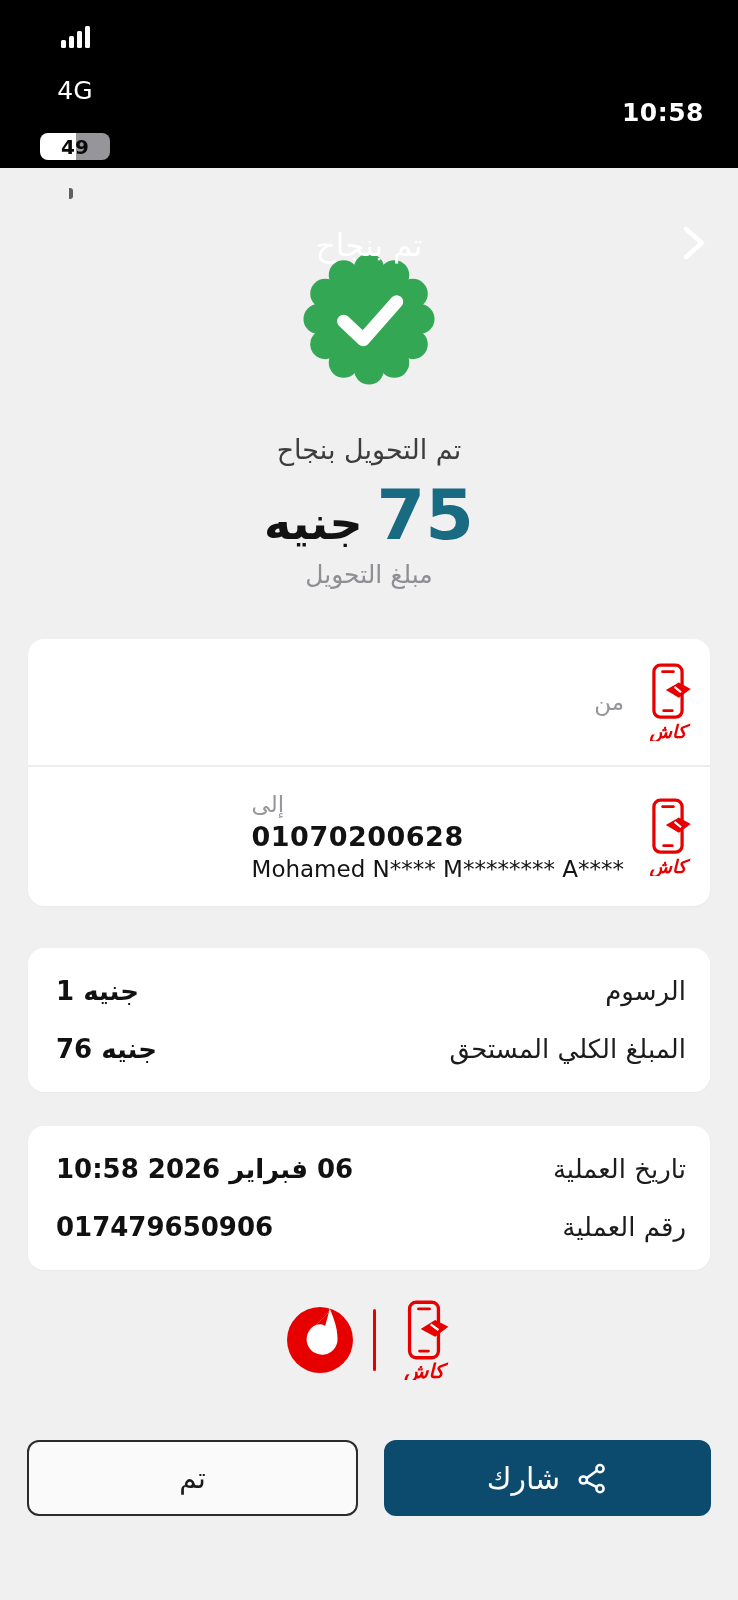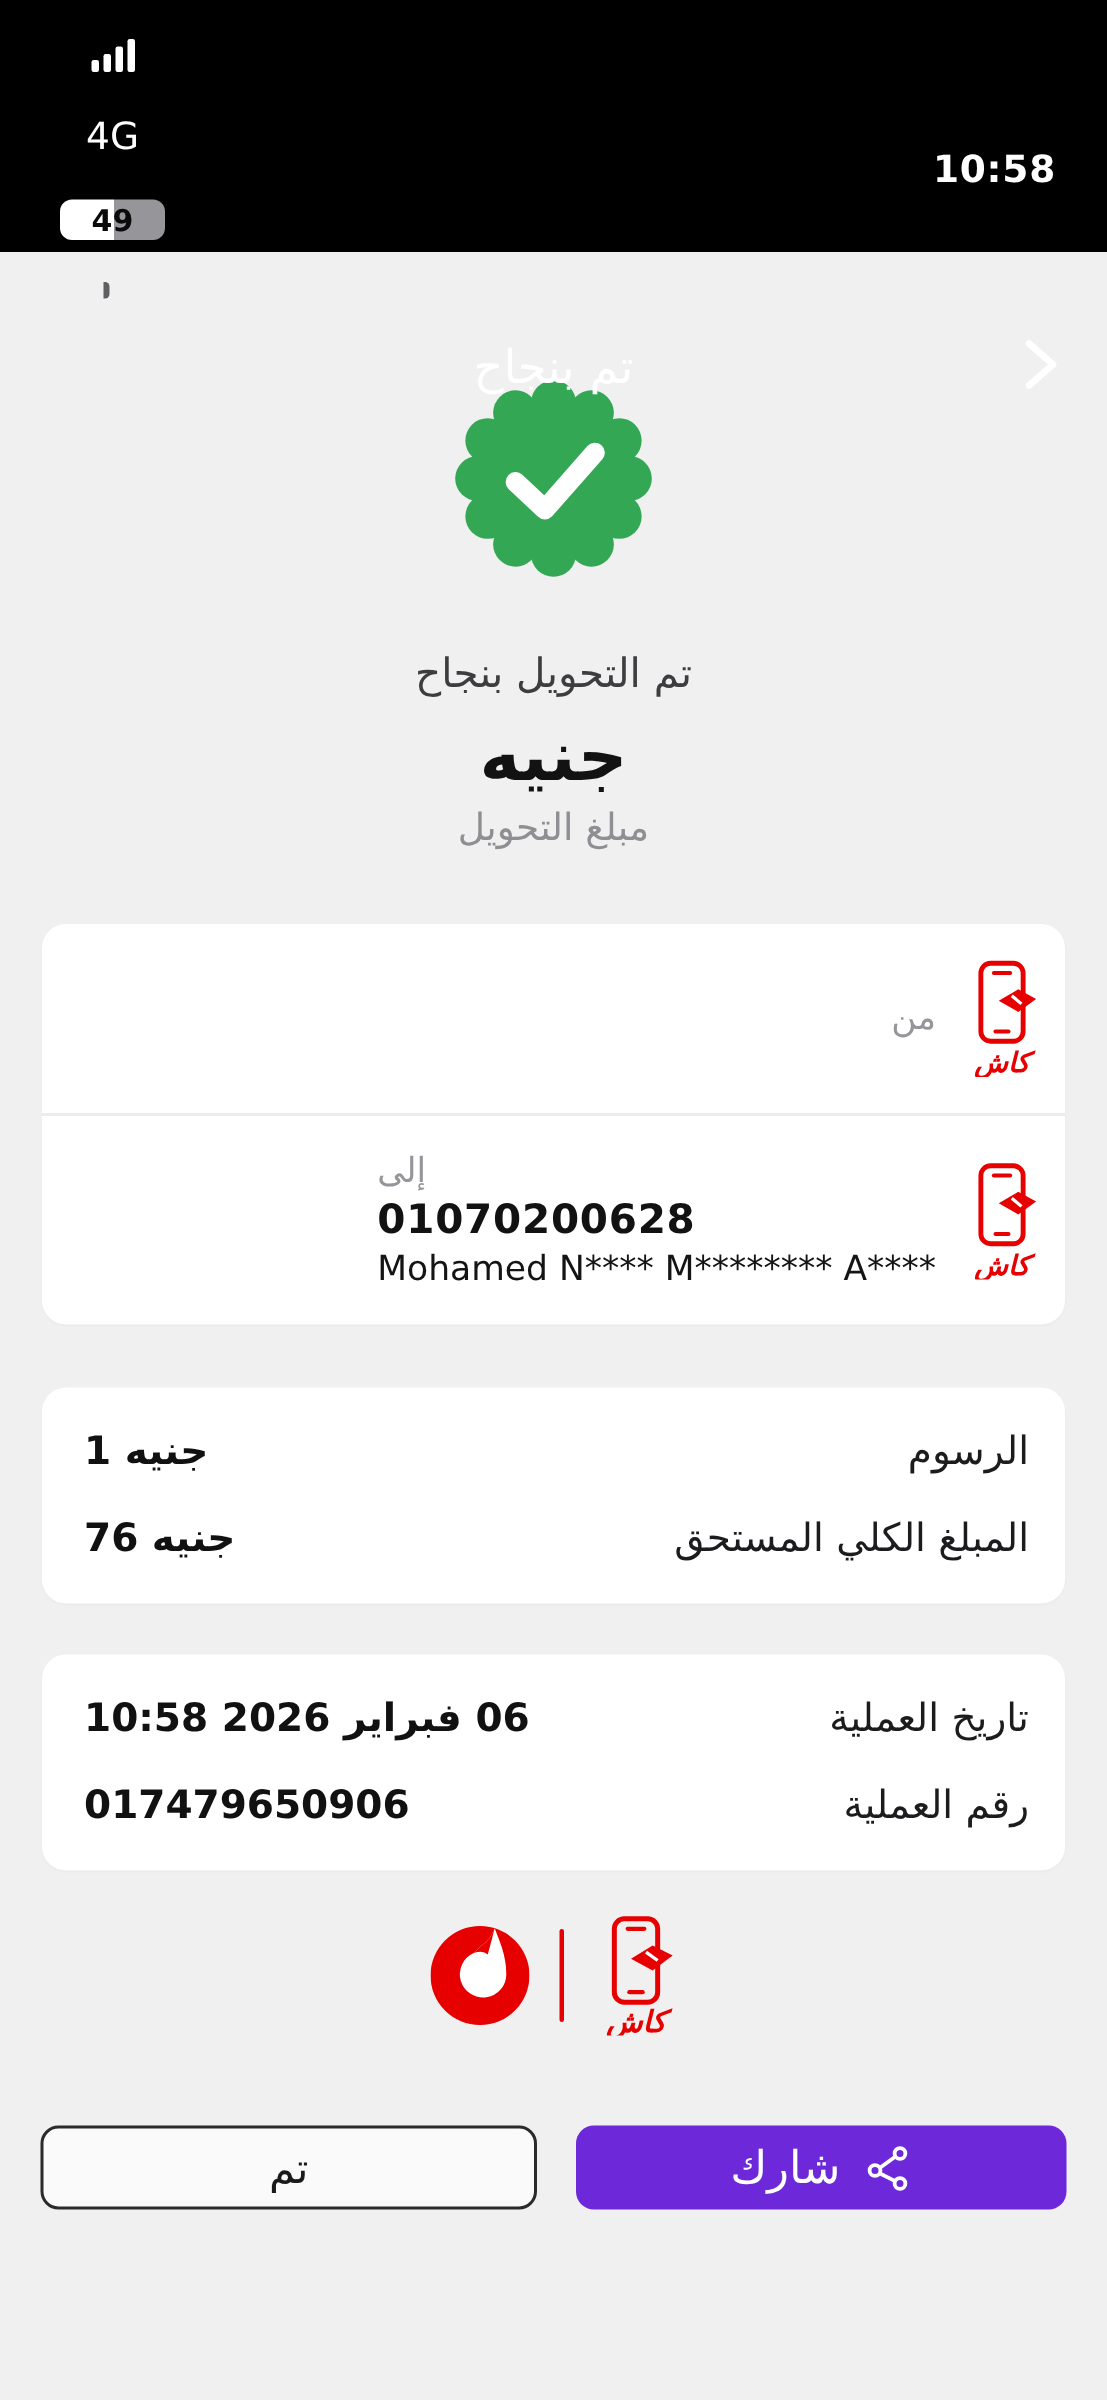--- a/index.html
+++ b/index.html
@@ -65,22 +65,22 @@
   .row-value { font-size:26px; font-weight:700; color:#111; }
   .ltr { direction:ltr; unicode-bidi:isolate; }
   .rtlv { direction:rtl; unicode-bidi:isolate; }
 
   
   .brand-row { margin-top:30px; direction:ltr; display:flex; align-items:center; justify-content:center; gap:20px; }
   .brand-sep { width:3px; height:62px; background:#e60000; border-radius:2px; }
 
   
   .actions { margin-top:60px; padding:0 27px; display:flex; gap:26px; }
-  .btn { flex:1; height:56px; border-radius:12px; display:flex; align-items:center; justify-content:center; gap:16px; cursor:pointer; }
-  .btn-share { background:#6d28d9; color:#fff; }
+  .btn { flex:1; height:76px; border-radius:12px; display:flex; align-items:center; justify-content:center; gap:16px; cursor:pointer; }
+  .btn-share { background:#0c4a6e; color:#fff; }
   .btn-share .lbl { font-size:30px; }
   .btn-done { background:#fafafa; border:2px solid #2b2b2b; color:#1a1a1a; }
   .btn-done .lbl { font-size:28px; }
 </style>
 </head>
 <body>
 
 <div class="phone">
 
   <header class="appbar">
@@ -124,20 +124,21 @@
           <circle cx="38" cy="21.9" r="13"></circle>
             <circle cx="60" cy="16" r="13"></circle>
           <circle cx="82" cy="21.9" r="13"></circle>
             <circle cx="98.1" cy="38" r="13"></circle>
         </g>
         <path d="M38 62 L55 78 L84 45" fill="none" stroke="#ffffff" stroke-width="11.5" stroke-linecap="round" stroke-linejoin="round"></path>
       </svg>
     </div>
     <div class="success-msg">تم التحويل بنجاح</div>
     <div class="amount-line">
+      <span class="amount-num">75</span>
       <span class="amount-cur">جنيه</span>
     </div>
     <div class="amount-caption">مبلغ التحويل</div>
   </section>
 
   <section class="card parties">
     <div class="party">
       <svg class="cash-icon" width="56" height="78" viewBox="0 0 48 72">
         <rect x="11" y="2" width="26" height="48" rx="6" fill="none" stroke="#e60000" stroke-width="3"></rect>
         <line x1="19" y1="8" x2="29" y2="8" stroke="#e60000" stroke-width="2.5" stroke-linecap="round"></line>

